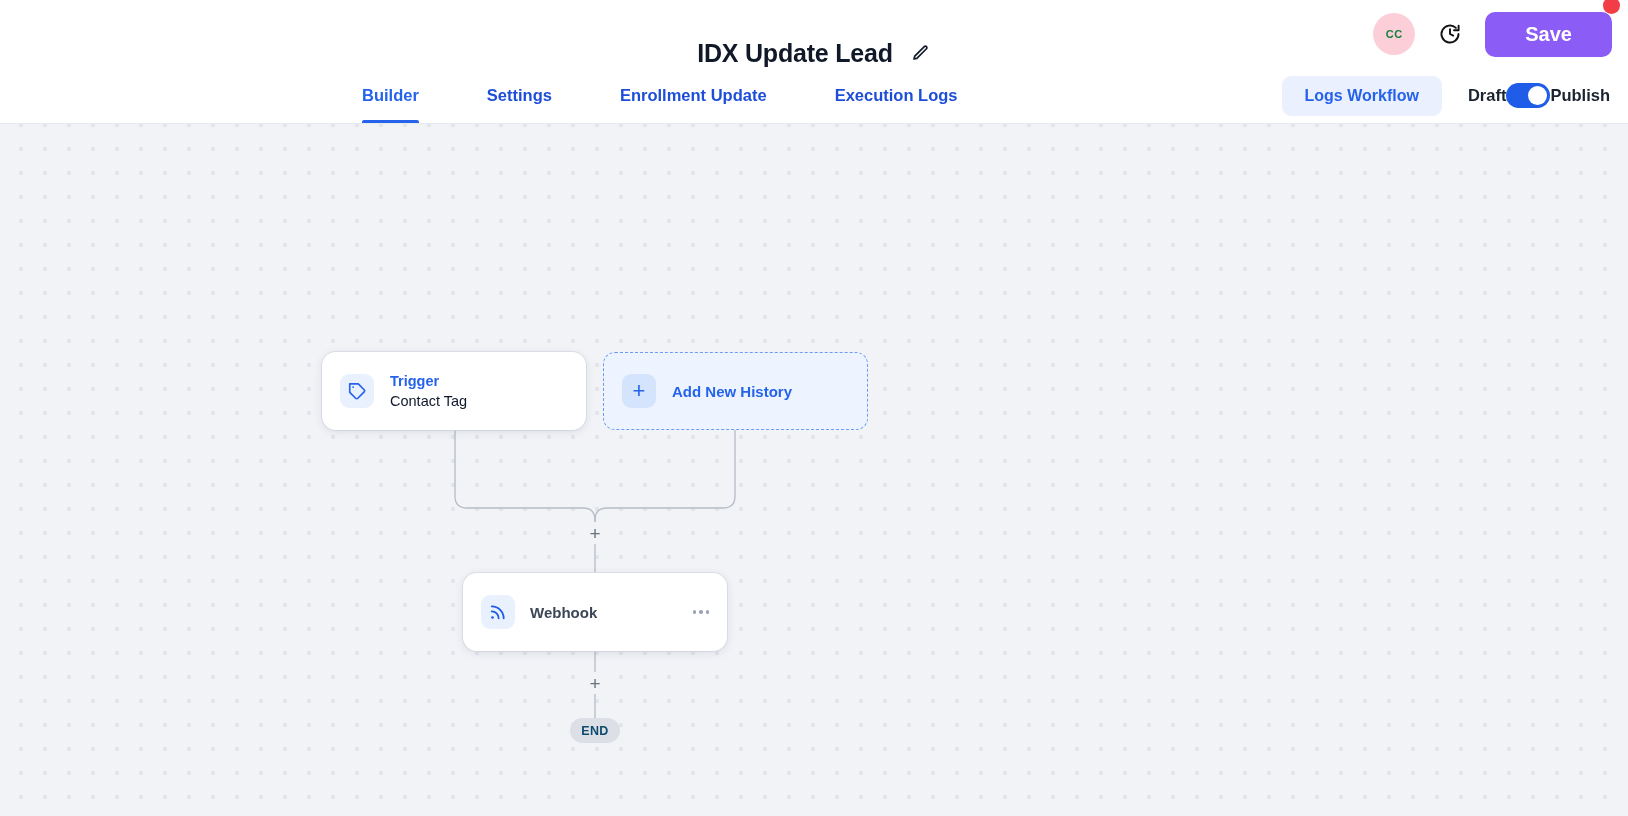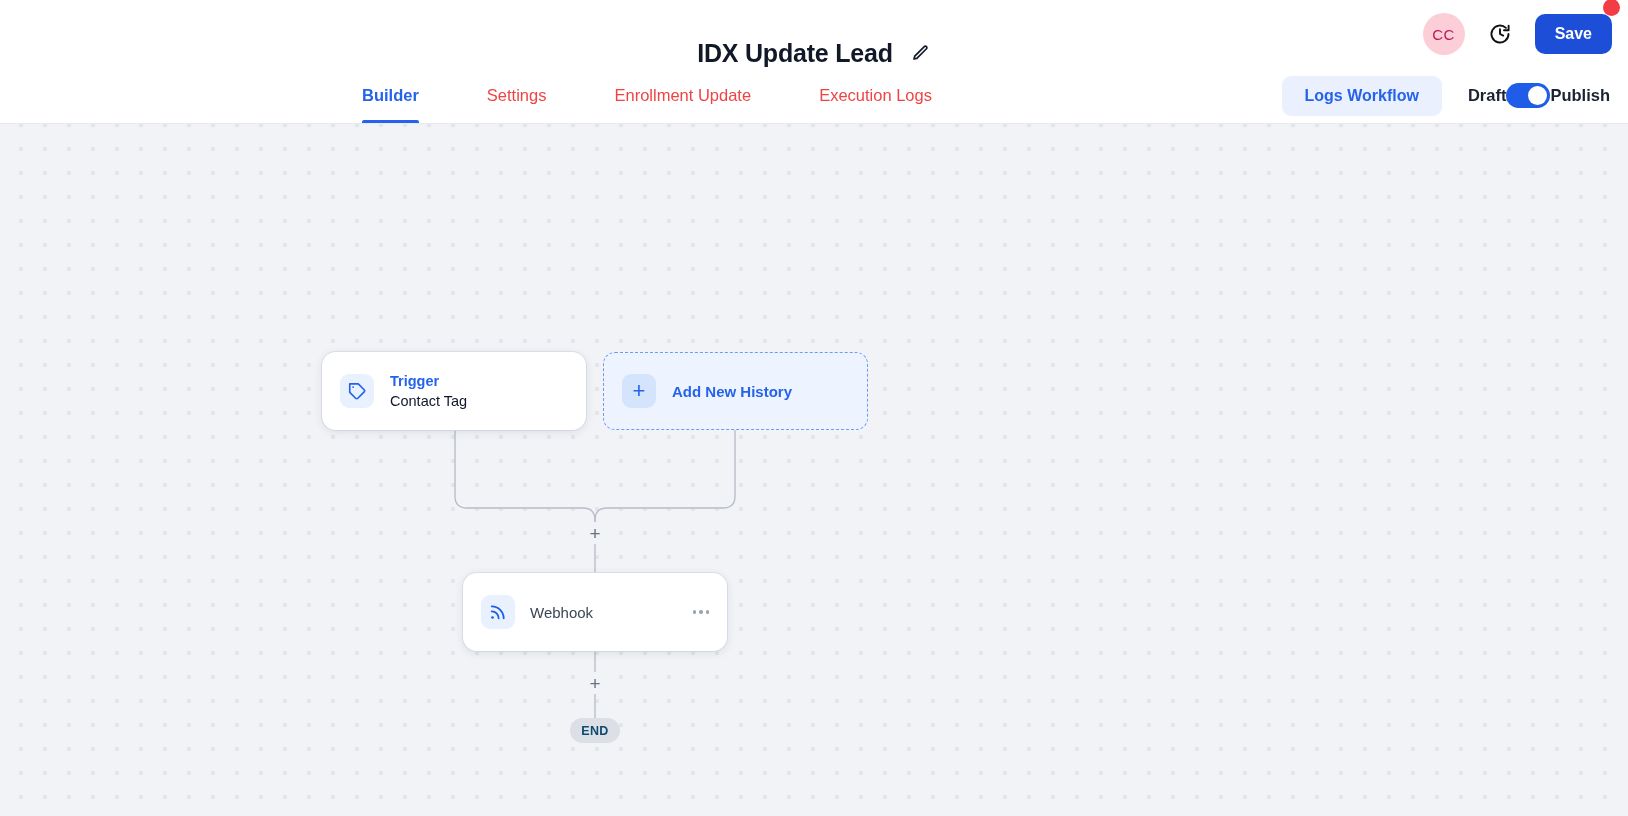--- a/index.html
+++ b/index.html
@@ -56,45 +56,45 @@
     height: 68px;
     display: flex;
     align-items: center;
     gap: 22px;
   }
 
   .avatar {
     width: 42px; height: 42px;
     border-radius: 50%;
     background: #fccfd8;
-    color: #be185d;
-    font-size: 15px;
-    font-weight: 400;
+    color: #15803d;
+    font-size: 11px;
+    font-weight: 700;
     display: flex; align-items: center; justify-content: center;
     letter-spacing: 0.5px;
     cursor: pointer;
   }
 
   .history-icon {
     width: 26px; height: 26px;
     display: flex; align-items: center; justify-content: center;
     cursor: pointer;
   }
 
   .save-wrap { position: relative; }
 
   .save-button {
-    background: #1d4ed8;
+    background: #8b5cf6;
     color: #ffffff;
     border: none;
     border-radius: 10px;
     font-family: inherit;
-    font-size: 16px;
-    font-weight: 700;
-    padding: 11px 20px;
+    font-size: 20px;
+    font-weight: 700;
+    padding: 11px 40px;
     cursor: pointer;
   }
 
   .save-badge {
     position: absolute;
     top: -15px;
     right: -8px;
     width: 17px; height: 17px;
     border-radius: 50%;
     background: #f23c46;
@@ -117,22 +117,22 @@
     margin-left: 362px;
     height: 100%;
   }
 
   .tab {
     position: relative;
     height: 100%;
     display: flex;
     align-items: center;
     font-size: 16.5px;
-    font-weight: 400;
-    color: #ef4444;
+    font-weight: 700;
+    color: #1d4ed8;
     padding: 0 35px 0 0;
     cursor: pointer;
     white-space: nowrap;
   }
   .tab:not(:first-child) { padding-left: 33px; }
 
   .tab.active { color: #2563eb; font-weight: 600; }
   .tab.active::after {
     content: "";
     position: absolute;
@@ -292,21 +292,21 @@
     top: 449px;
     width: 264px;
     height: 78px;
     padding: 0 16px 0 18px;
     gap: 15px;
     cursor: pointer;
   }
 
   .webhook-label {
     font-size: 15px;
-    font-weight: 400;
+    font-weight: 700;
     color: #3c4657;
     flex: 1;
   }
 
   .dots-menu {
     display: flex;
     gap: 3px;
     align-items: center;
     cursor: pointer;
     padding: 6px 2px;

